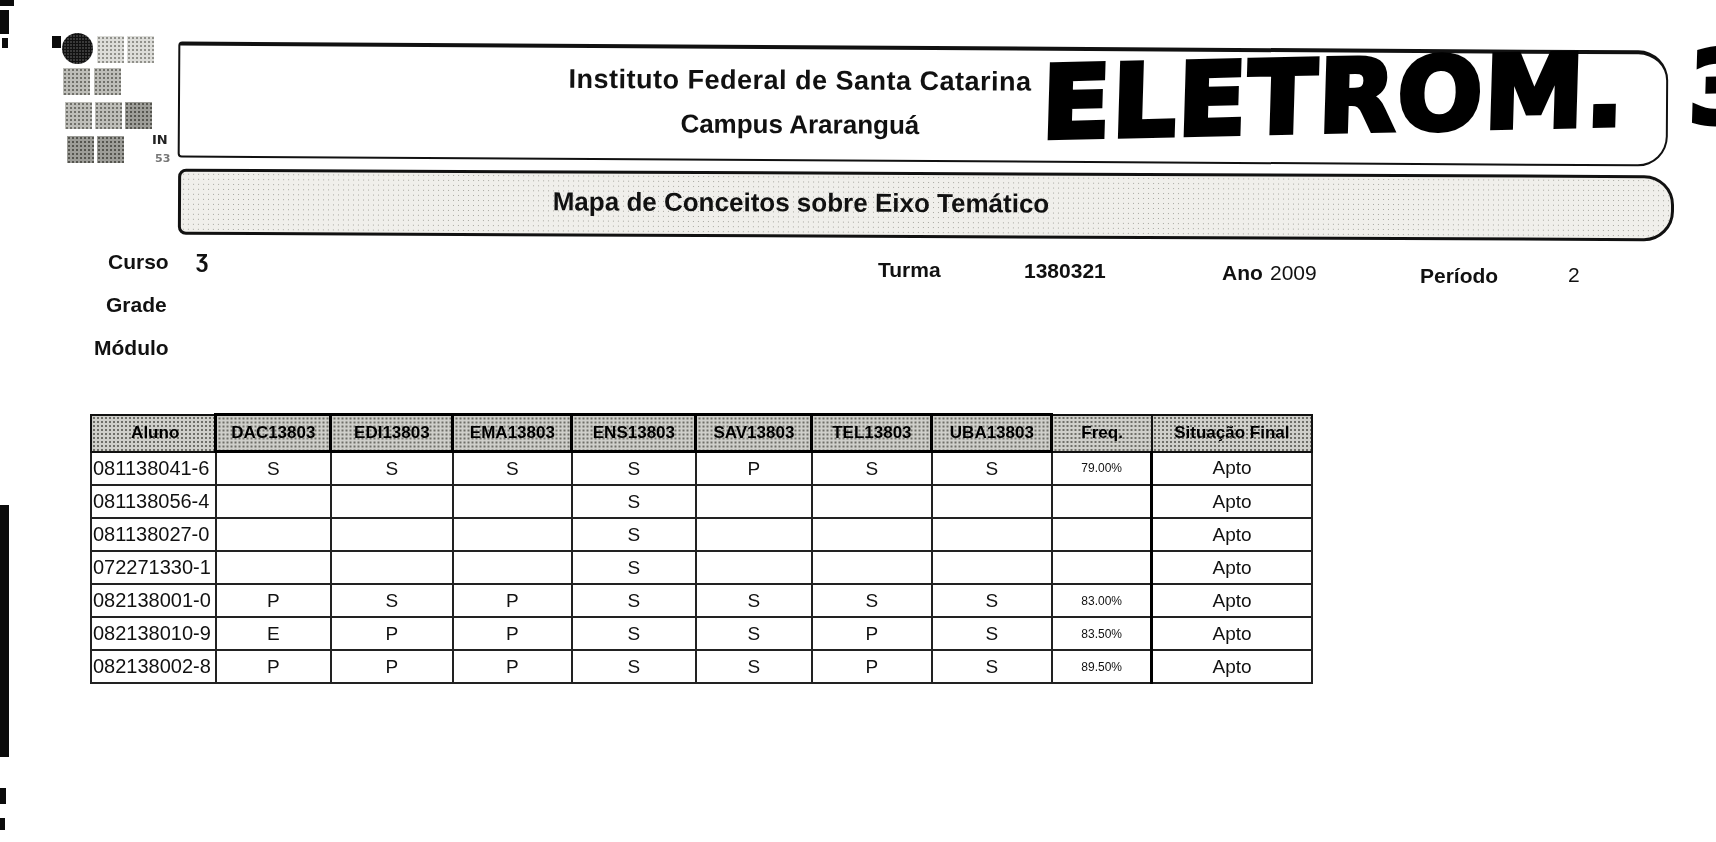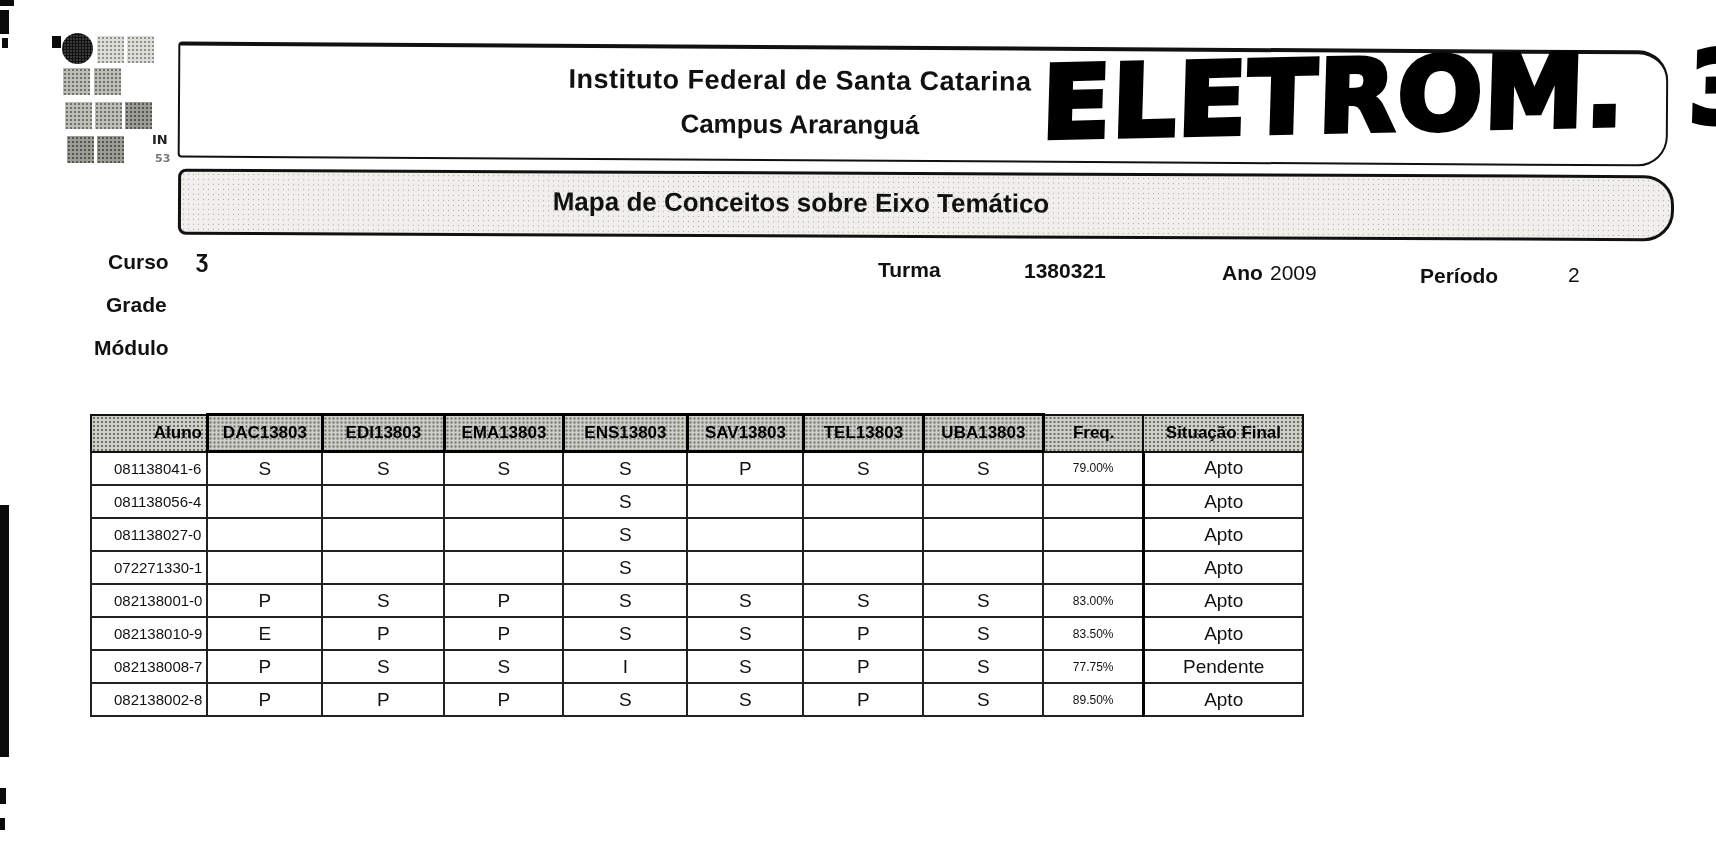--- a/index.html
+++ b/index.html
@@ -47,24 +47,24 @@
 
   
   .grades-wrap{position:absolute;left:90px;top:413px;}
   table.grades{border-collapse:collapse;table-layout:fixed;background:#fff;
         border:2px solid #111;}
   table.grades th{height:34px;font-size:17px;font-weight:bold;color:#000;
         border:2px solid #111;padding:0 4px;
         background-color:#cfcfca;background-image:radial-gradient(circle,#6e6e68 0.8px,transparent 1.1px);
         background-size:4px 4px;}
   table.grades th.subj{border:3px solid #000;}
-  table.grades th.aluno-h{text-align:right;padding-left:8px;}
+  table.grades th.aluno-h{text-align:center;padding-left:8px;}
   table.grades td{height:31px;font-size:19px;text-align:center;border:2px solid #222;
         padding:0 4px;background:#fff;overflow:hidden;white-space:nowrap;}
-  table.grades td.aluno{text-align:left;font-size:15px;padding-left:22px;}
+  table.grades td.aluno{text-align:left;font-size:20px;padding-left:1px;}
   table.grades td.freq{font-size:12px;}
   table.grades td.sit{border-left:3px solid #000;}
 </style>
 </head>
 <body>
 
 <div class="page">
 
   <div class="artifact" style="left:0;top:0;width:14px;height:6px;"></div>
   <div class="artifact" style="left:0;top:10px;width:9px;height:24px;"></div>
@@ -212,32 +212,20 @@
             <td>P</td>
             <td>P</td>
             <td>S</td>
             <td>S</td>
             <td>P</td>
             <td>S</td>
             <td class="freq">83.50%</td>
             <td class="sit">Apto</td>
           </tr>
           <tr>
-            <td class="aluno">082138008-7</td>
-            <td>P</td>
-            <td>S</td>
-            <td>S</td>
-            <td>I</td>
-            <td>S</td>
-            <td>P</td>
-            <td>S</td>
-            <td class="freq">77.75%</td>
-            <td class="sit">Pendente</td>
-          </tr>
-          <tr>
             <td class="aluno">082138002-8</td>
             <td>P</td>
             <td>P</td>
             <td>P</td>
             <td>S</td>
             <td>S</td>
             <td>P</td>
             <td>S</td>
             <td class="freq">89.50%</td>
             <td class="sit">Apto</td>

